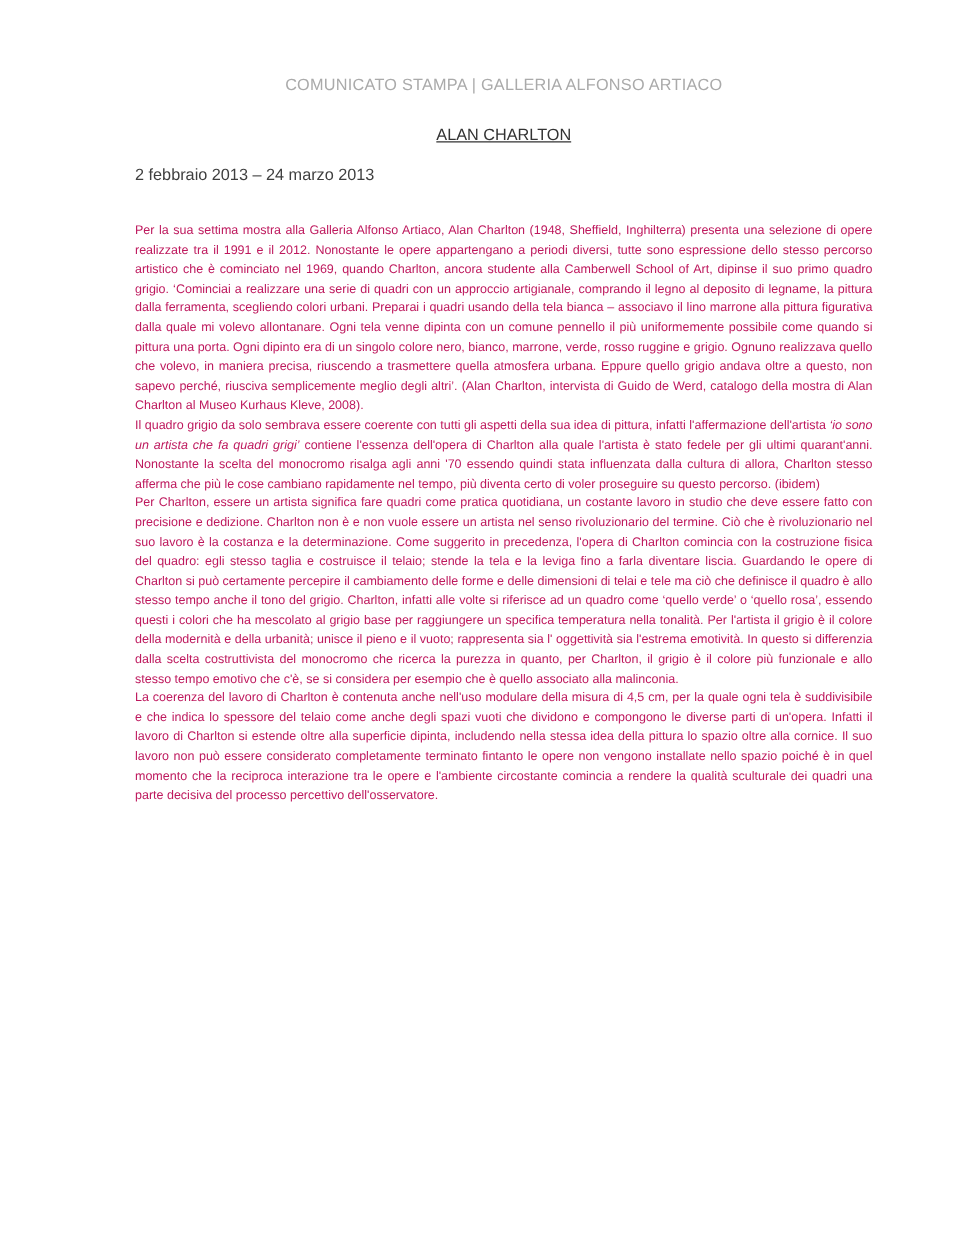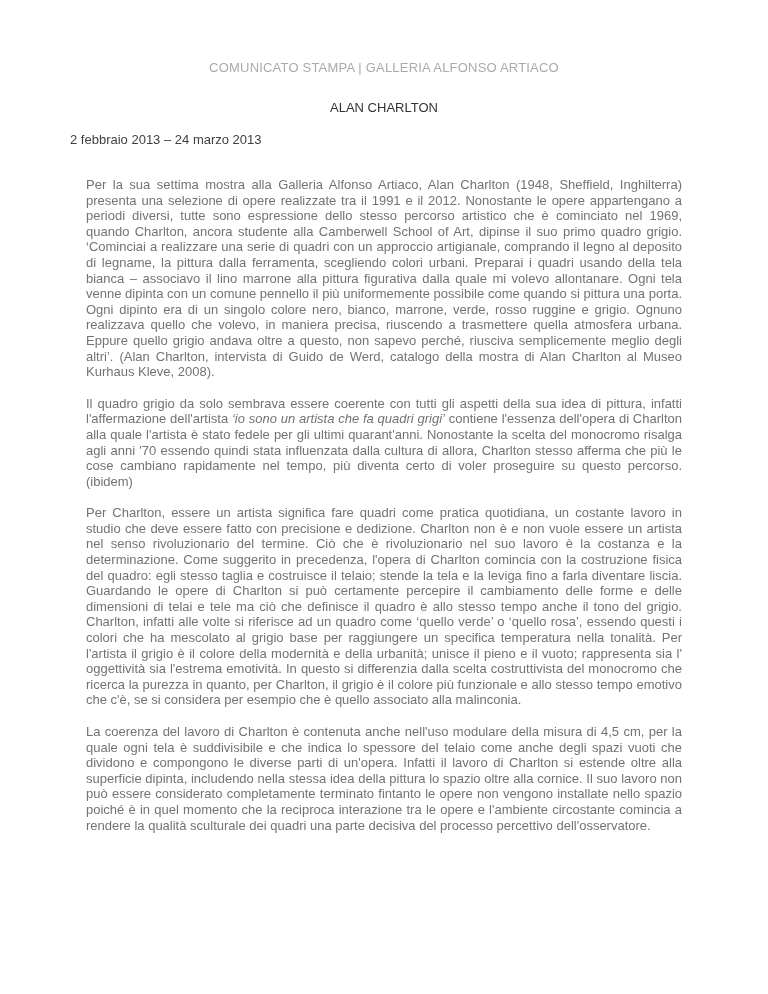--- a/index.html
+++ b/index.html
@@ -11,60 +11,61 @@
     width: 768px;
     height: 994px;
     font-family: "Liberation Sans", sans-serif;
     color: #3f3f3f;
     overflow: hidden;
   }
   .page {
     box-sizing: border-box;
     width: 768px;
     height: 994px;
-    padding: 60px 70px 0 70px;
+    padding: 60px 70px 0 108px;
     background: #ffffff;
   }
   .doc-header {
     text-align: center;
     color: #aaaaaa;
     font-size: 13px;
     letter-spacing: 0.2px;
     margin: 0;
   }
   .doc-title {
     text-align: center;
     color: #333333;
     font-size: 13px;
     margin: 25px 0 0 0;
     font-weight: normal;
+    text-decoration: underline;
   }
   .doc-date {
     color: #3f3f3f;
     font-size: 13px;
     margin: 17px 0 0 0;
   }
   .announcement {
     text-align: center;
     font-weight: bold;
     color: #333333;
     font-size: 13.5px;
     line-height: 21px;
     max-width: 600px;
     margin: 41px auto 0 auto;
   }
   .body-text {
     margin-top: 30px;
   }
   .body-para {
-    margin: 16px;
+    margin: 0;
     text-align: justify;
-    font-size: 13px;
+    font-size: 10px;
     line-height: 15.6px;
-    color: #737373;
+    color: #be185d;
   }
   .italic {
     font-style: italic;
   }
 </style>
 </head>
 <body>
 
 <div class="page">
   <p class="doc-header">COMUNICATO STAMPA | GALLERIA ALFONSO ARTIACO</p>

